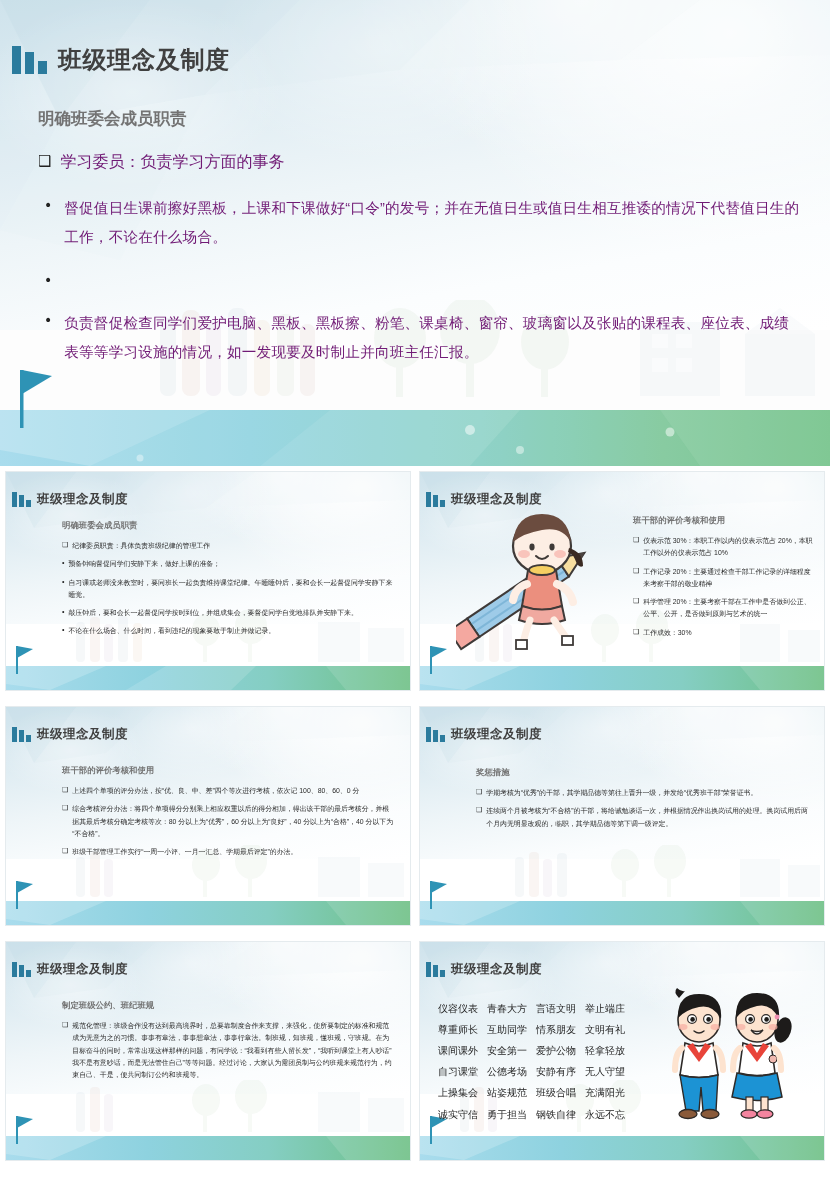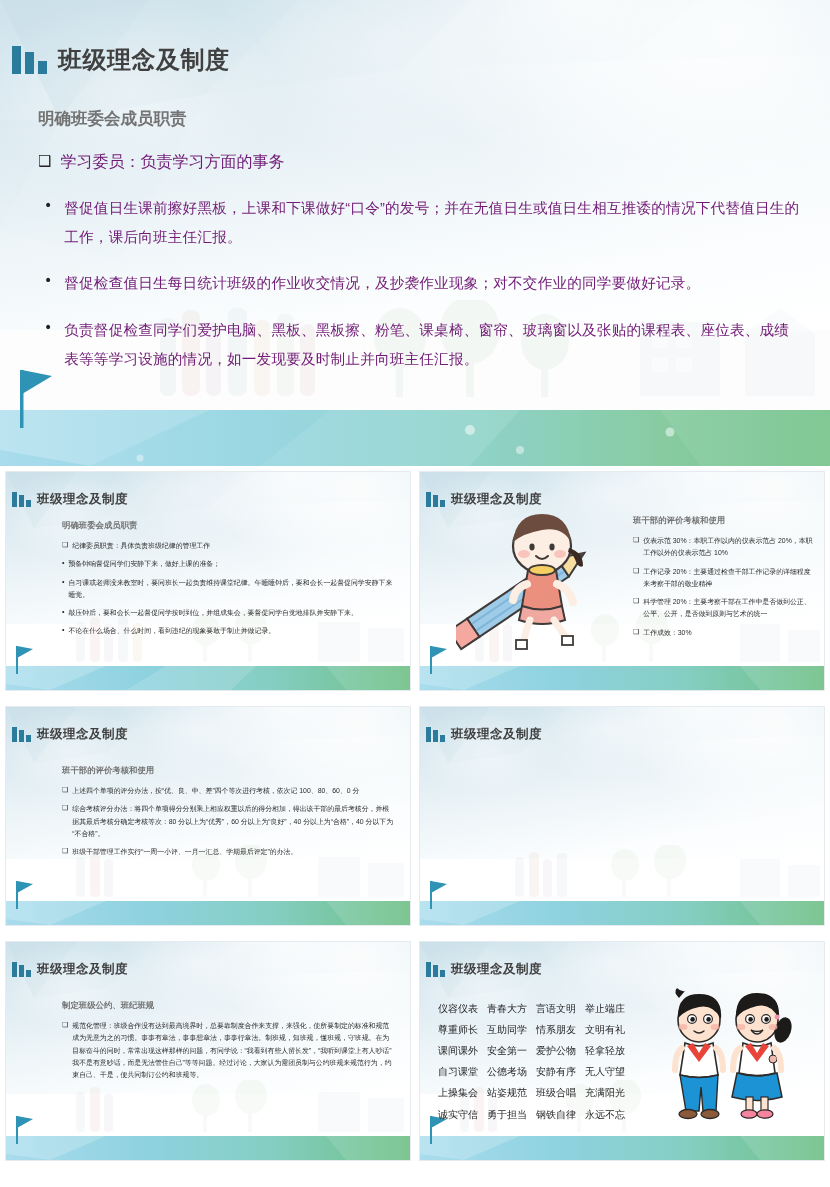--- a/index.html
+++ b/index.html
@@ -191,25 +191,24 @@
     <div class="body-area">
       <div class="sec-title">明确班委会成员职责</div>
 
       <div class="bullet-row lvl1">
         <span class="mk sq">❑</span>
         <span class="tx">学习委员：负责学习方面的事务</span>
       </div>
 
       <div class="bullet-row lvl2">
         <span class="mk dot">•</span>
-        <span class="tx">督促值日生课前擦好黑板，上课和下课做好“口令”的发号；并在无值日生或值日生相互推诿的情况下代替值日生的工作，课后向班主任汇报。</span>
+        <span class="tx">督促值日生课前擦好黑板，上课和下课做好“口令”的发号；并在无值日生或值日生相互推诿的情况下代替值日生的工作，不论在什么场合。</span>
       </div>
       <div class="bullet-row lvl2">
         <span class="mk dot">•</span>
-        <span class="tx">督促检查值日生每日统计班级的作业收交情况，及抄袭作业现象；对不交作业的同学要做好记录。</span>
       </div>
       <div class="bullet-row lvl2">
         <span class="mk dot">•</span>
         <span class="tx">负责督促检查同学们爱护电脑、黑板、黑板擦、粉笔、课桌椅、窗帘、玻璃窗以及张贴的课程表、座位表、成绩表等等学习设施的情况，如一发现要及时制止并向班主任汇报。</span>
       </div>
     </div>
   </section>
 
   <div class="grid">
 
@@ -475,20 +474,31 @@
         <polygon points="4,1 20,4 4,13" fill="#2e93b5"></polygon>
           <rect x="3" y="1" width="2" height="28" fill="#2e93b5"></rect>
       </svg>
       <div class="slide-head">
         <span class="bars">
             <i></i>
             <i></i>
             <i></i>
           </span>
         <span class="slide-title">班级理念及制度</span>
+      </div>
+      <div class="body-area" style="top:60px;">
+        <div class="sec-title">奖惩措施</div>
+        <div class="bullet-row">
+          <span class="mk">❑</span>
+          <span class="tx">学期考核为“优秀”的干部，其学期品德等第往上晋升一级，并发给“优秀班干部”荣誉证书。</span>
+        </div>
+        <div class="bullet-row">
+          <span class="mk">❑</span>
+          <span class="tx">连续两个月被考核为“不合格”的干部，将给诫勉谈话一次，并根据情况作出换岗试用的处理。换岗试用后两个月内无明显改观的，临职，其学期品德等第下调一级评定。</span>
+        </div>
       </div>
     </section>
 
     <section class="slide thumb" id="t5" style="left:6px; top:470px;">
       <div class="sky"></div>
       <svg class="facets" viewBox="0 0 404 152" preserveAspectRatio="none">
         <polygon points="0,0 70,0 28,56" fill="#bcd6e2" opacity=".4"></polygon>
         <polygon points="70,0 150,0 100,46 28,56" fill="#cfe1e9" opacity=".3"></polygon>
         <polygon points="250,0 404,0 404,28 200,36" fill="#f0f7f9" opacity=".45"></polygon>
       </svg>

